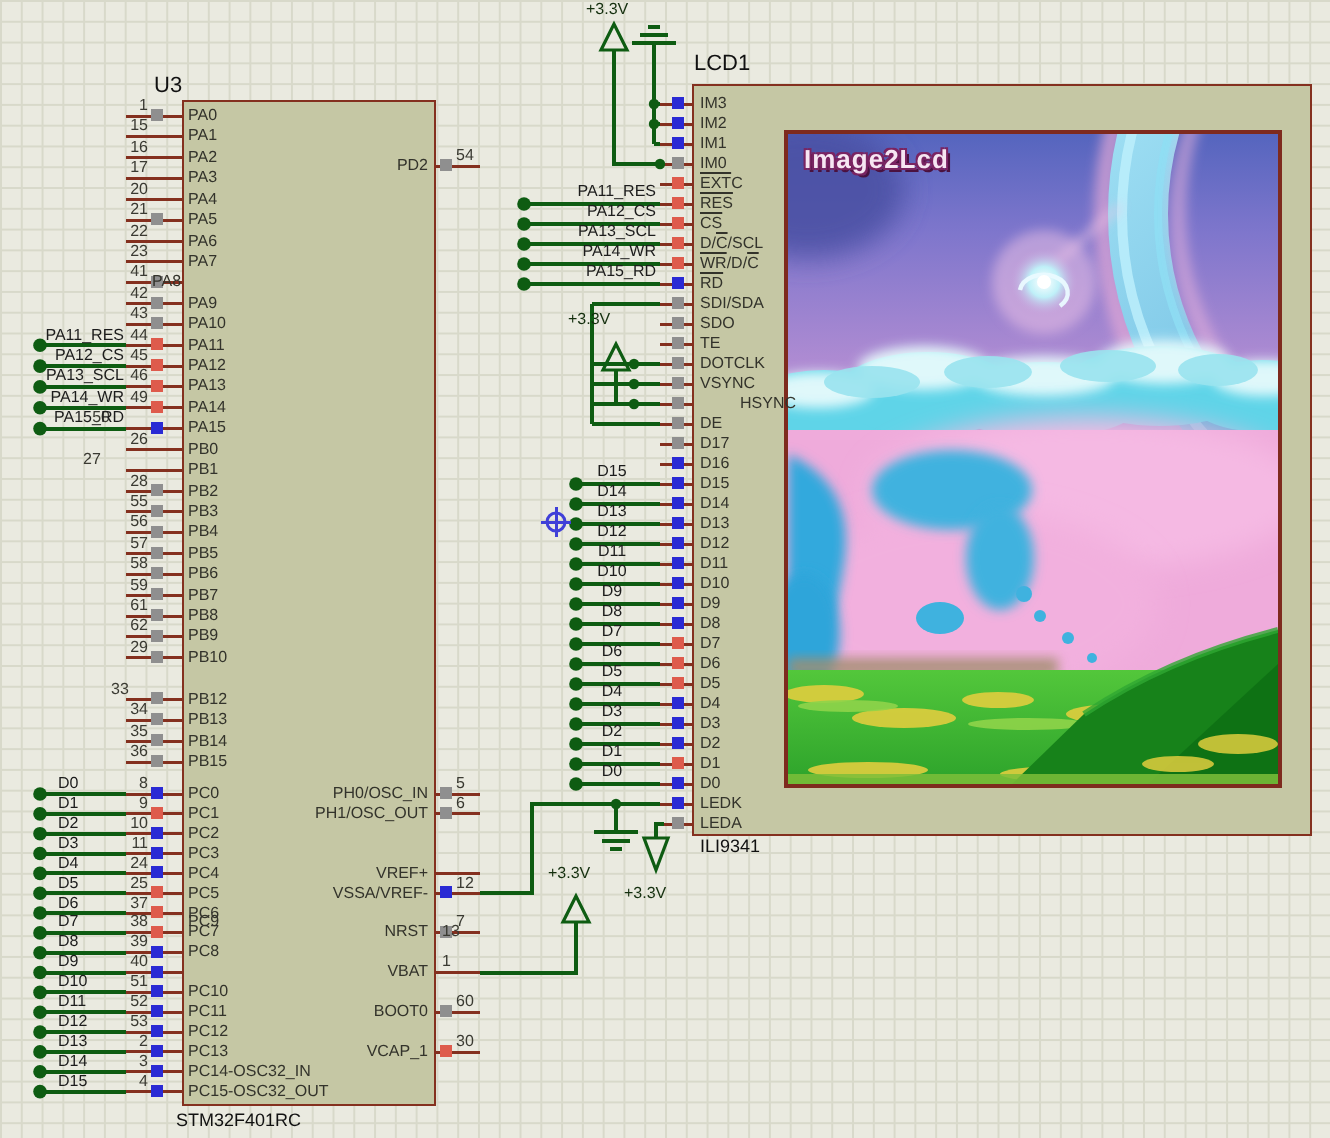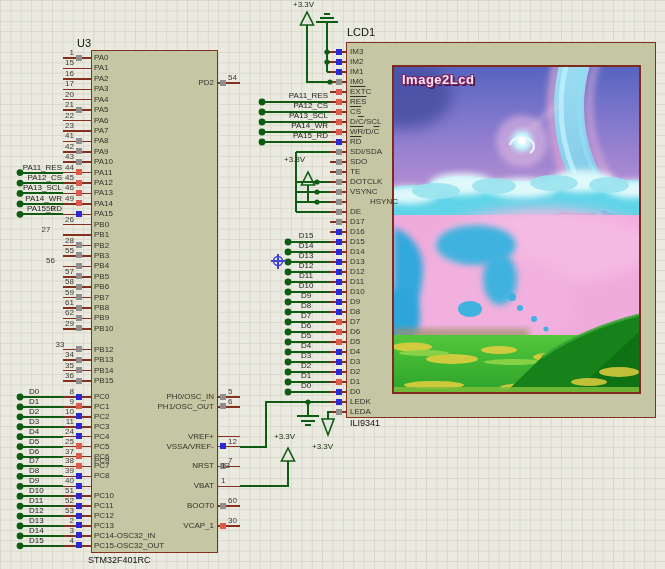--- a/index.html
+++ b/index.html
@@ -782,21 +782,21 @@
       <div class="lab pname" style="left: 94px; top: 85.26px;">PA3</div>
       <div class="lab num" style="left: 46px; top: 90.68px; width: 28px; text-align: right;">20</div>
       <div class="lab pname" style="left: 94px; top: 95.68px;">PA4</div>
       <div class="lab num" style="left: 46px; top: 101.1px; width: 28px; text-align: right;">21</div>
       <div class="lab pname" style="left: 94px; top: 106.1px;">PA5</div>
       <div class="lab num" style="left: 46px; top: 111.52px; width: 28px; text-align: right;">22</div>
       <div class="lab pname" style="left: 94px; top: 116.52px;">PA6</div>
       <div class="lab num" style="left: 46px; top: 121.94px; width: 28px; text-align: right;">23</div>
       <div class="lab pname" style="left: 94px; top: 126.94px;">PA7</div>
       <div class="lab num" style="left: 46px; top: 132.36px; width: 28px; text-align: right;">41</div>
-      <div class="lab pname" style="left: 94px; top: 137.36px;">PA8</div>
+      <div class="lab pname" style="left: 76px; top: 137.36px;">PA8</div>
       <div class="lab num" style="left: 46px; top: 142.78px; width: 28px; text-align: right;">42</div>
       <div class="lab pname" style="left: 94px; top: 147.78px;">PA9</div>
       <div class="lab num" style="left: 46px; top: 153.2px; width: 28px; text-align: right;">43</div>
       <div class="lab pname" style="left: 94px; top: 158.2px;">PA10</div>
       <div class="lab num" style="left: 46px; top: 163.62px; width: 28px; text-align: right;">44</div>
       <div class="lab pname" style="left: 94px; top: 168.62px;">PA11</div>
       <div class="lab netlab" style="left: 22px; top: 163.62px; width: 40px; text-align: right;">PA11_RES</div>
       <div class="lab num" style="left: 46px; top: 174.04px; width: 28px; text-align: right;">45</div>
       <div class="lab pname" style="left: 94px; top: 179.04px;">PA12</div>
       <div class="lab netlab" style="left: 22px; top: 174.04px; width: 40px; text-align: right;">PA12_CS</div>
@@ -810,21 +810,21 @@
       <div class="lab pname" style="left: 94px; top: 210.3px;">PA15</div>
       <div class="lab netlab" style="left: 22px; top: 205.3px; width: 40px; text-align: right;">PA15_RD</div>
       <div class="lab num" style="left: 46px; top: 215.7px; width: 28px; text-align: right;">26</div>
       <div class="lab pname" style="left: 94px; top: 220.7px;">PB0</div>
       <div class="lab num" style="left: 32px; top: 226.12px; width: 28px; text-align: center;">27</div>
       <div class="lab pname" style="left: 94px; top: 231.12px;">PB1</div>
       <div class="lab num" style="left: 46px; top: 236.54px; width: 28px; text-align: right;">28</div>
       <div class="lab pname" style="left: 94px; top: 241.54px;">PB2</div>
       <div class="lab num" style="left: 46px; top: 246.96px; width: 28px; text-align: right;">55</div>
       <div class="lab pname" style="left: 94px; top: 251.96px;">PB3</div>
-      <div class="lab num" style="left: 46px; top: 257.38px; width: 28px; ">56</div>
+      <div class="lab num" style="left: 46px; top: 257.38px; width: 28px; text-align: right;">56</div>
       <div class="lab pname" style="left: 94px; top: 262.38px;">PB4</div>
       <div class="lab num" style="left: 46px; top: 267.8px; width: 28px; text-align: right;">57</div>
       <div class="lab pname" style="left: 94px; top: 272.8px;">PB5</div>
       <div class="lab num" style="left: 46px; top: 278.22px; width: 28px; text-align: right;">58</div>
       <div class="lab pname" style="left: 94px; top: 283.22px;">PB6</div>
       <div class="lab num" style="left: 46px; top: 288.64px; width: 28px; text-align: right;">59</div>
       <div class="lab pname" style="left: 94px; top: 293.64px;">PB7</div>
       <div class="lab num" style="left: 46px; top: 299.06px; width: 28px; text-align: right;">61</div>
       <div class="lab pname" style="left: 94px; top: 304.06px;">PB8</div>
       <div class="lab num" style="left: 46px; top: 309.48px; width: 28px; text-align: right;">62</div>

